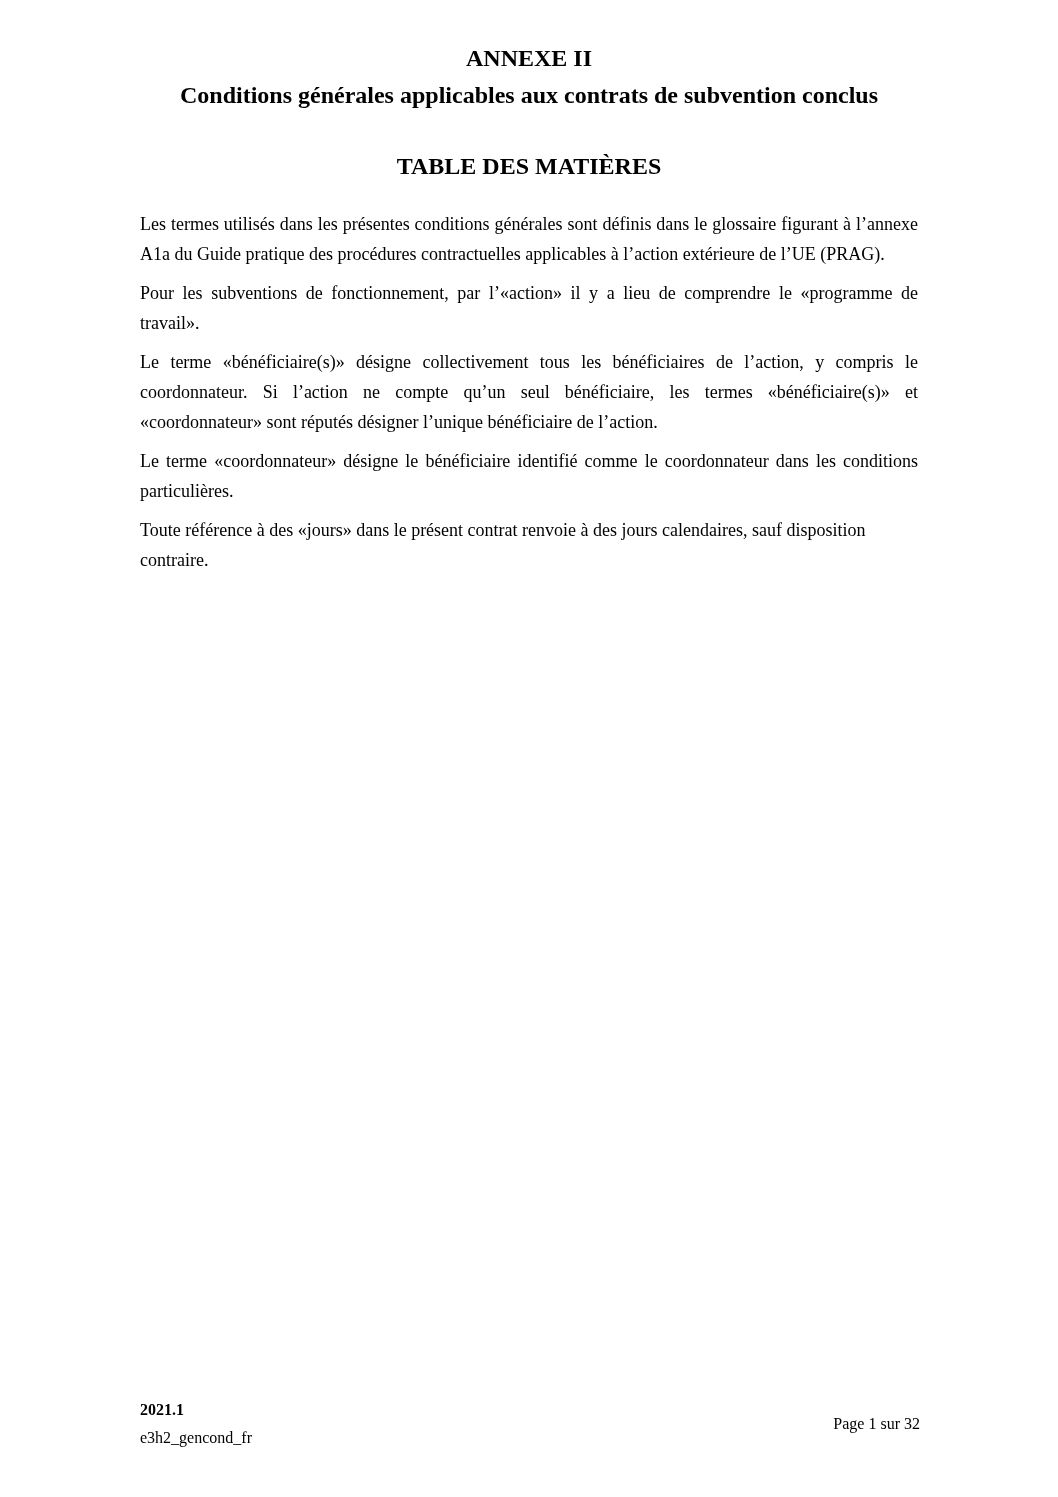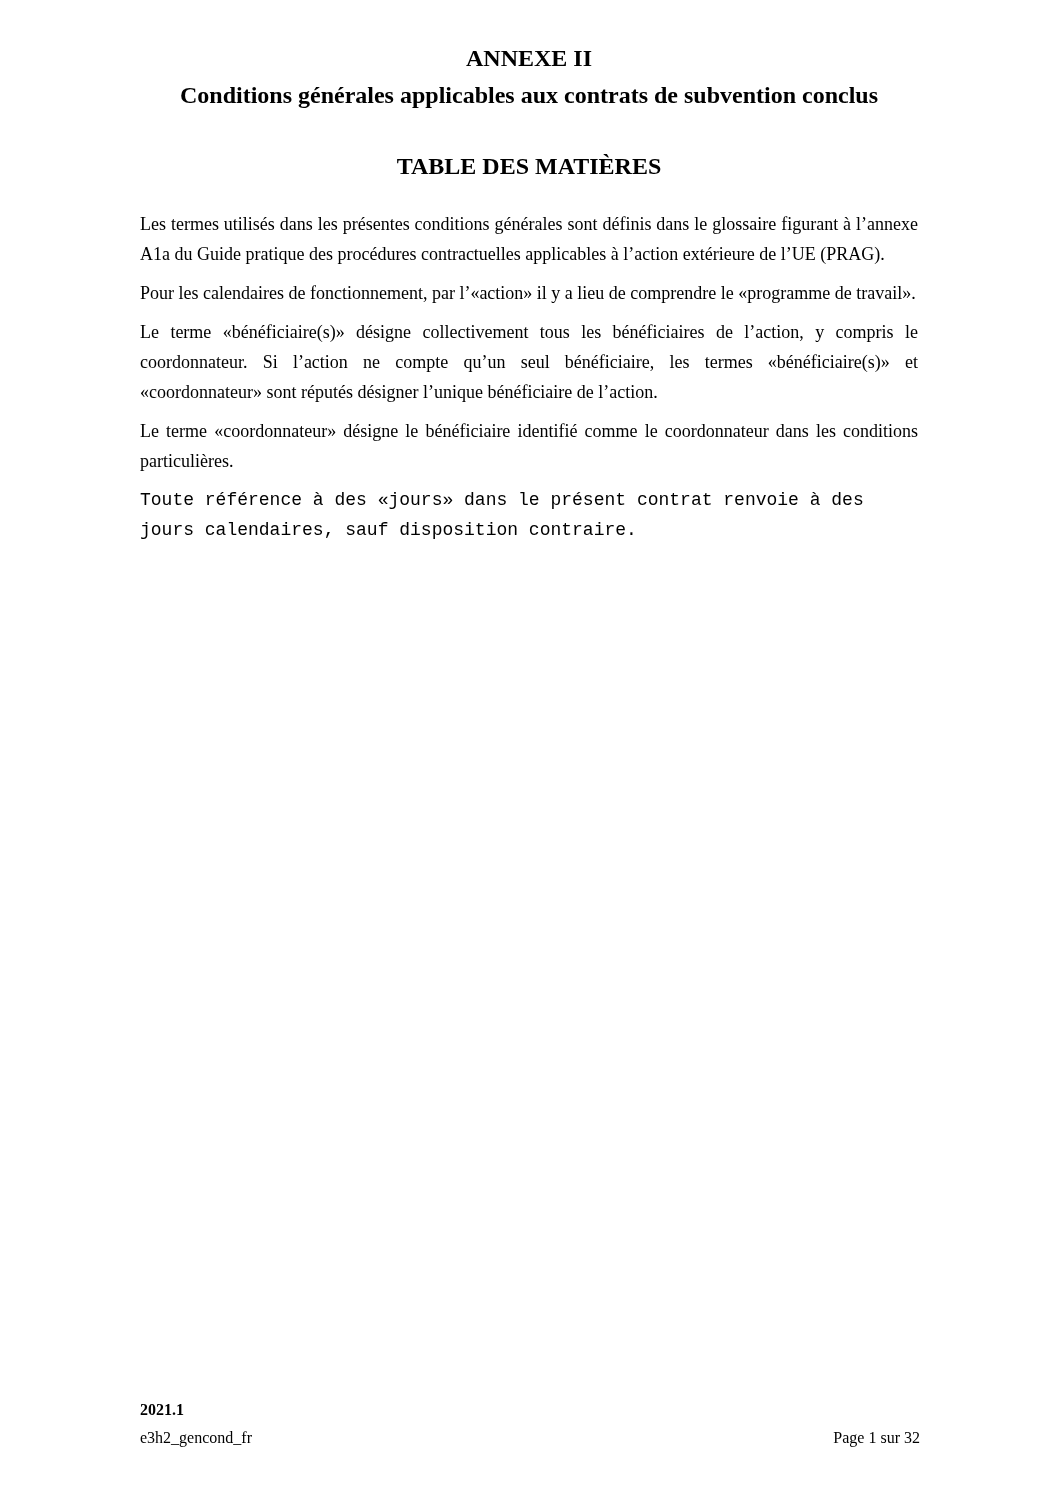--- a/index.html
+++ b/index.html
@@ -49,30 +49,29 @@
     margin-top: 30px;
   }
   .body-text p {
     margin: 0 0 9px 0;
     font-size: 18px;
     line-height: 30px;
     text-align: justify;
   }
   .body-text p.align-left {
     text-align: left;
-    font-family: Liberation Mono, monospace;
   }
   .footer {
     position: absolute;
     left: 140px;
     right: 138px;
     top: 1396px;
     display: flex;
     justify-content: space-between;
-    align-items: flex-end;
+    align-items: center;
     font-size: 16px;
     line-height: 28px;
   }
   .footer .footer-left .version {
     font-weight: bold;
   }
 </style>
 </head>
 <body>
 
@@ -82,21 +81,21 @@
     <h1 class="annexe-heading">ANNEXE II</h1>
 
     <h2 class="doc-title">
       <span>Conditions générales applicables aux contrats de subvention conclus</span><br>
     </h2>
 
     <h3 class="toc-heading">TABLE DES MATIÈRES</h3>
 
     <div class="body-text">
       <p>Les termes utilisés dans les présentes conditions générales sont définis dans le glossaire figurant à l’annexe A1a du Guide pratique des procédures contractuelles applicables à l’action extérieure de l’UE (PRAG).</p>
-      <p>Pour les calendaires de fonctionnement, par l’«action» il y a lieu de comprendre le «programme de travail».</p>
+      <p>Pour les subventions de fonctionnement, par l’«action» il y a lieu de comprendre le «programme de travail».</p>
       <p>Le terme «bénéficiaire(s)» désigne collectivement tous les bénéficiaires de l’action, y compris le coordonnateur. Si l’action ne compte qu’un seul bénéficiaire, les termes «bénéficiaire(s)» et «coordonnateur» sont réputés désigner l’unique bénéficiaire de l’action.</p>
       <p>Le terme «coordonnateur» désigne le bénéficiaire identifié comme le coordonnateur dans les conditions particulières.</p>
       <p class="align-left">Toute référence à des «jours» dans le présent contrat renvoie à des jours calendaires, sauf disposition contraire.</p>
     </div>
 
   </div>
 
   <div class="footer">
     <div class="footer-left">
       <div class="version">2021.1</div>

